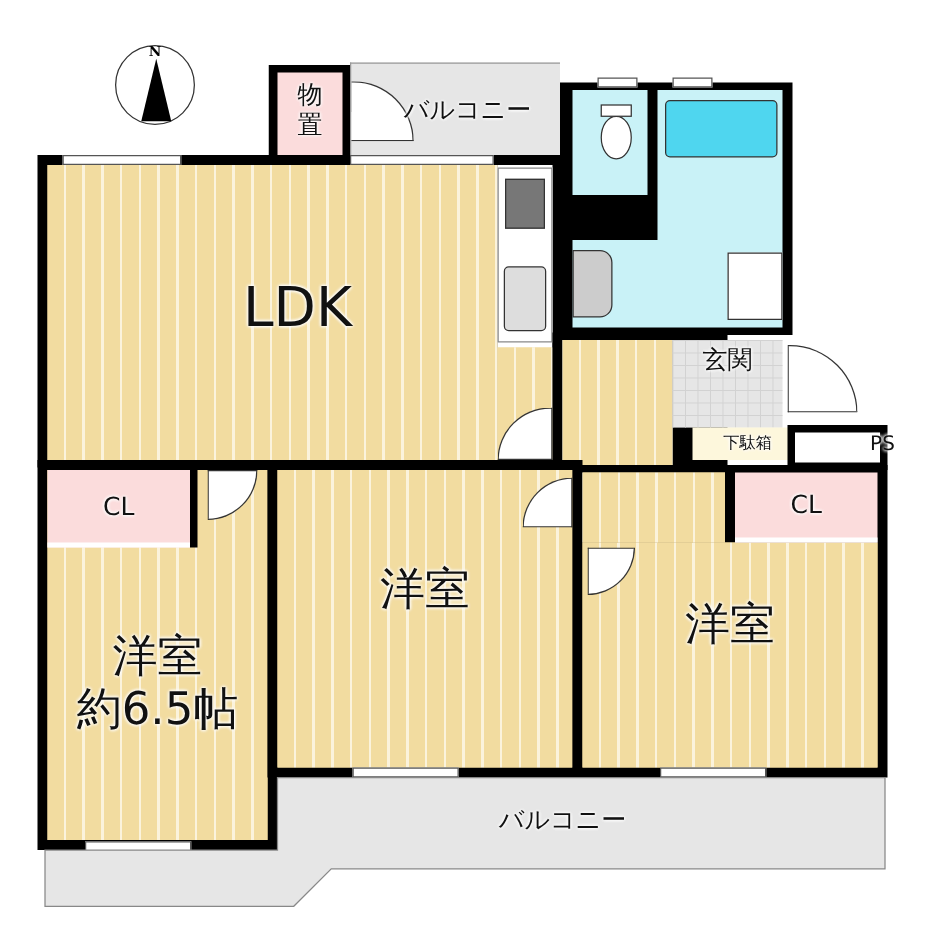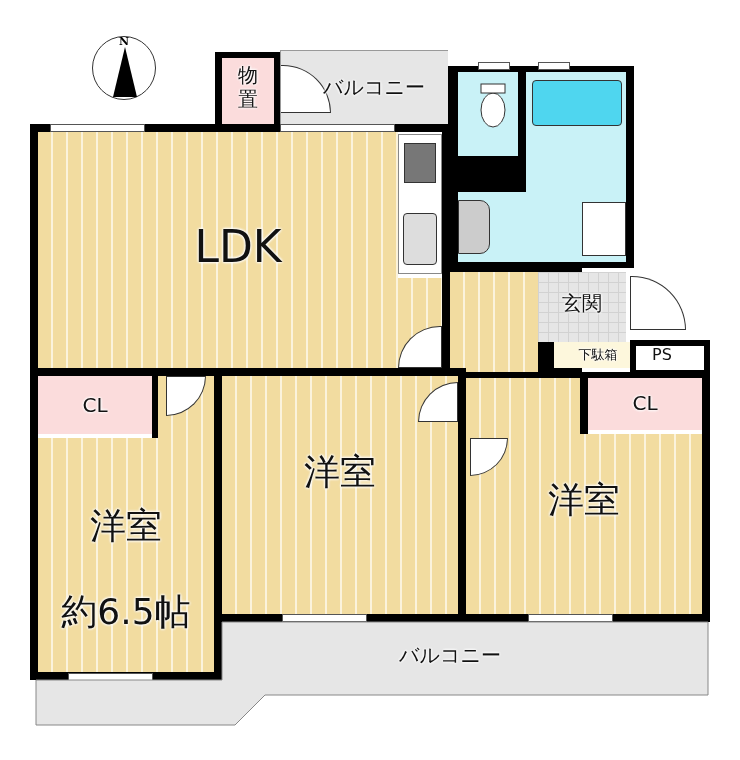--- a/index.html
+++ b/index.html
@@ -73,36 +73,36 @@
   <div style="position:absolute;left:124px;top:10px;width:42px;height:52px;background:#fff;border:1px solid #333;"></div>
 </div>
 <div class="abs win" style="left:478px;top:62px;width:32px;height:8px;"></div>
 <div class="abs win" style="left:538px;top:62px;width:32px;height:8px;"></div>
 
 <div class="abs wall" style="left:442px;top:266px;width:140px;height:170px;"></div>
 <div class="abs wood" style="left:450px;top:272px;width:88px;height:156px;"></div>
 <div class="abs wood" style="left:538px;top:372px;width:40px;height:56px;"></div>
 
 <div class="abs tile" style="left:538px;top:272px;width:88px;height:70px;">
-  <span class="lbl sm" style="left:0;top:20px;width:88px;">玄関</span>
+  <span class="lbl sm" style="left:0;top:4px;width:88px;">玄関</span>
 </div>
 <div class="abs cream" style="left:538px;top:342px;width:88px;height:26px;">
   <span class="lbl xs" style="left:0;top:6px;width:88px;">下駄箱</span>
 </div>
 <div class="door" style="left:630px;top:276px;width:56px;height:54px;border-radius:0 54px 0 0;"></div>
 
 <div class="abs wall" style="left:630px;top:340px;width:80px;height:36px;"></div>
 <div class="abs" style="left:636px;top:346px;width:68px;height:24px;background:#fff;">
-  <span class="lbl sm" style="left:0;top:0;width:52px;font-size:16px;">PS</span>
+  <span class="lbl sm" style="left:0;top:0;width:52px;font-size:16px;padding-left:44px;">PS</span>
 </div>
 
 <div class="abs wall" style="left:30px;top:368px;width:192px;height:312px;"></div>
 <div class="abs wood" style="left:38px;top:376px;width:176px;height:296px;">
   <span class="lbl mid" style="left:0;top:130px;width:176px;">洋室</span>
-  <span class="lbl mid" style="left:0;top:172px;width:176px;margin-top:44px;">約6.5帖</span>
+  <span class="lbl mid" style="left:0;top:172px;width:176px;">約6.5帖</span>
 </div>
 <div class="abs pink" style="left:38px;top:376px;width:114px;height:58px;border-bottom:4px solid #fff;">
   <span class="lbl sm" style="left:0;top:18px;width:114px;">CL</span>
 </div>
 <div class="abs wall" style="left:152px;top:376px;width:6px;height:62px;"></div>
 <div class="door" style="left:166px;top:376px;width:40px;height:40px;border-radius:0 0 40px 0;"></div>
 <div class="abs win" style="left:68px;top:673px;width:85px;height:8px;"></div>
 
 <div class="abs wall" style="left:214px;top:368px;width:252px;height:254px;"></div>
 <div class="abs wood" style="left:222px;top:376px;width:236px;height:238px;">

